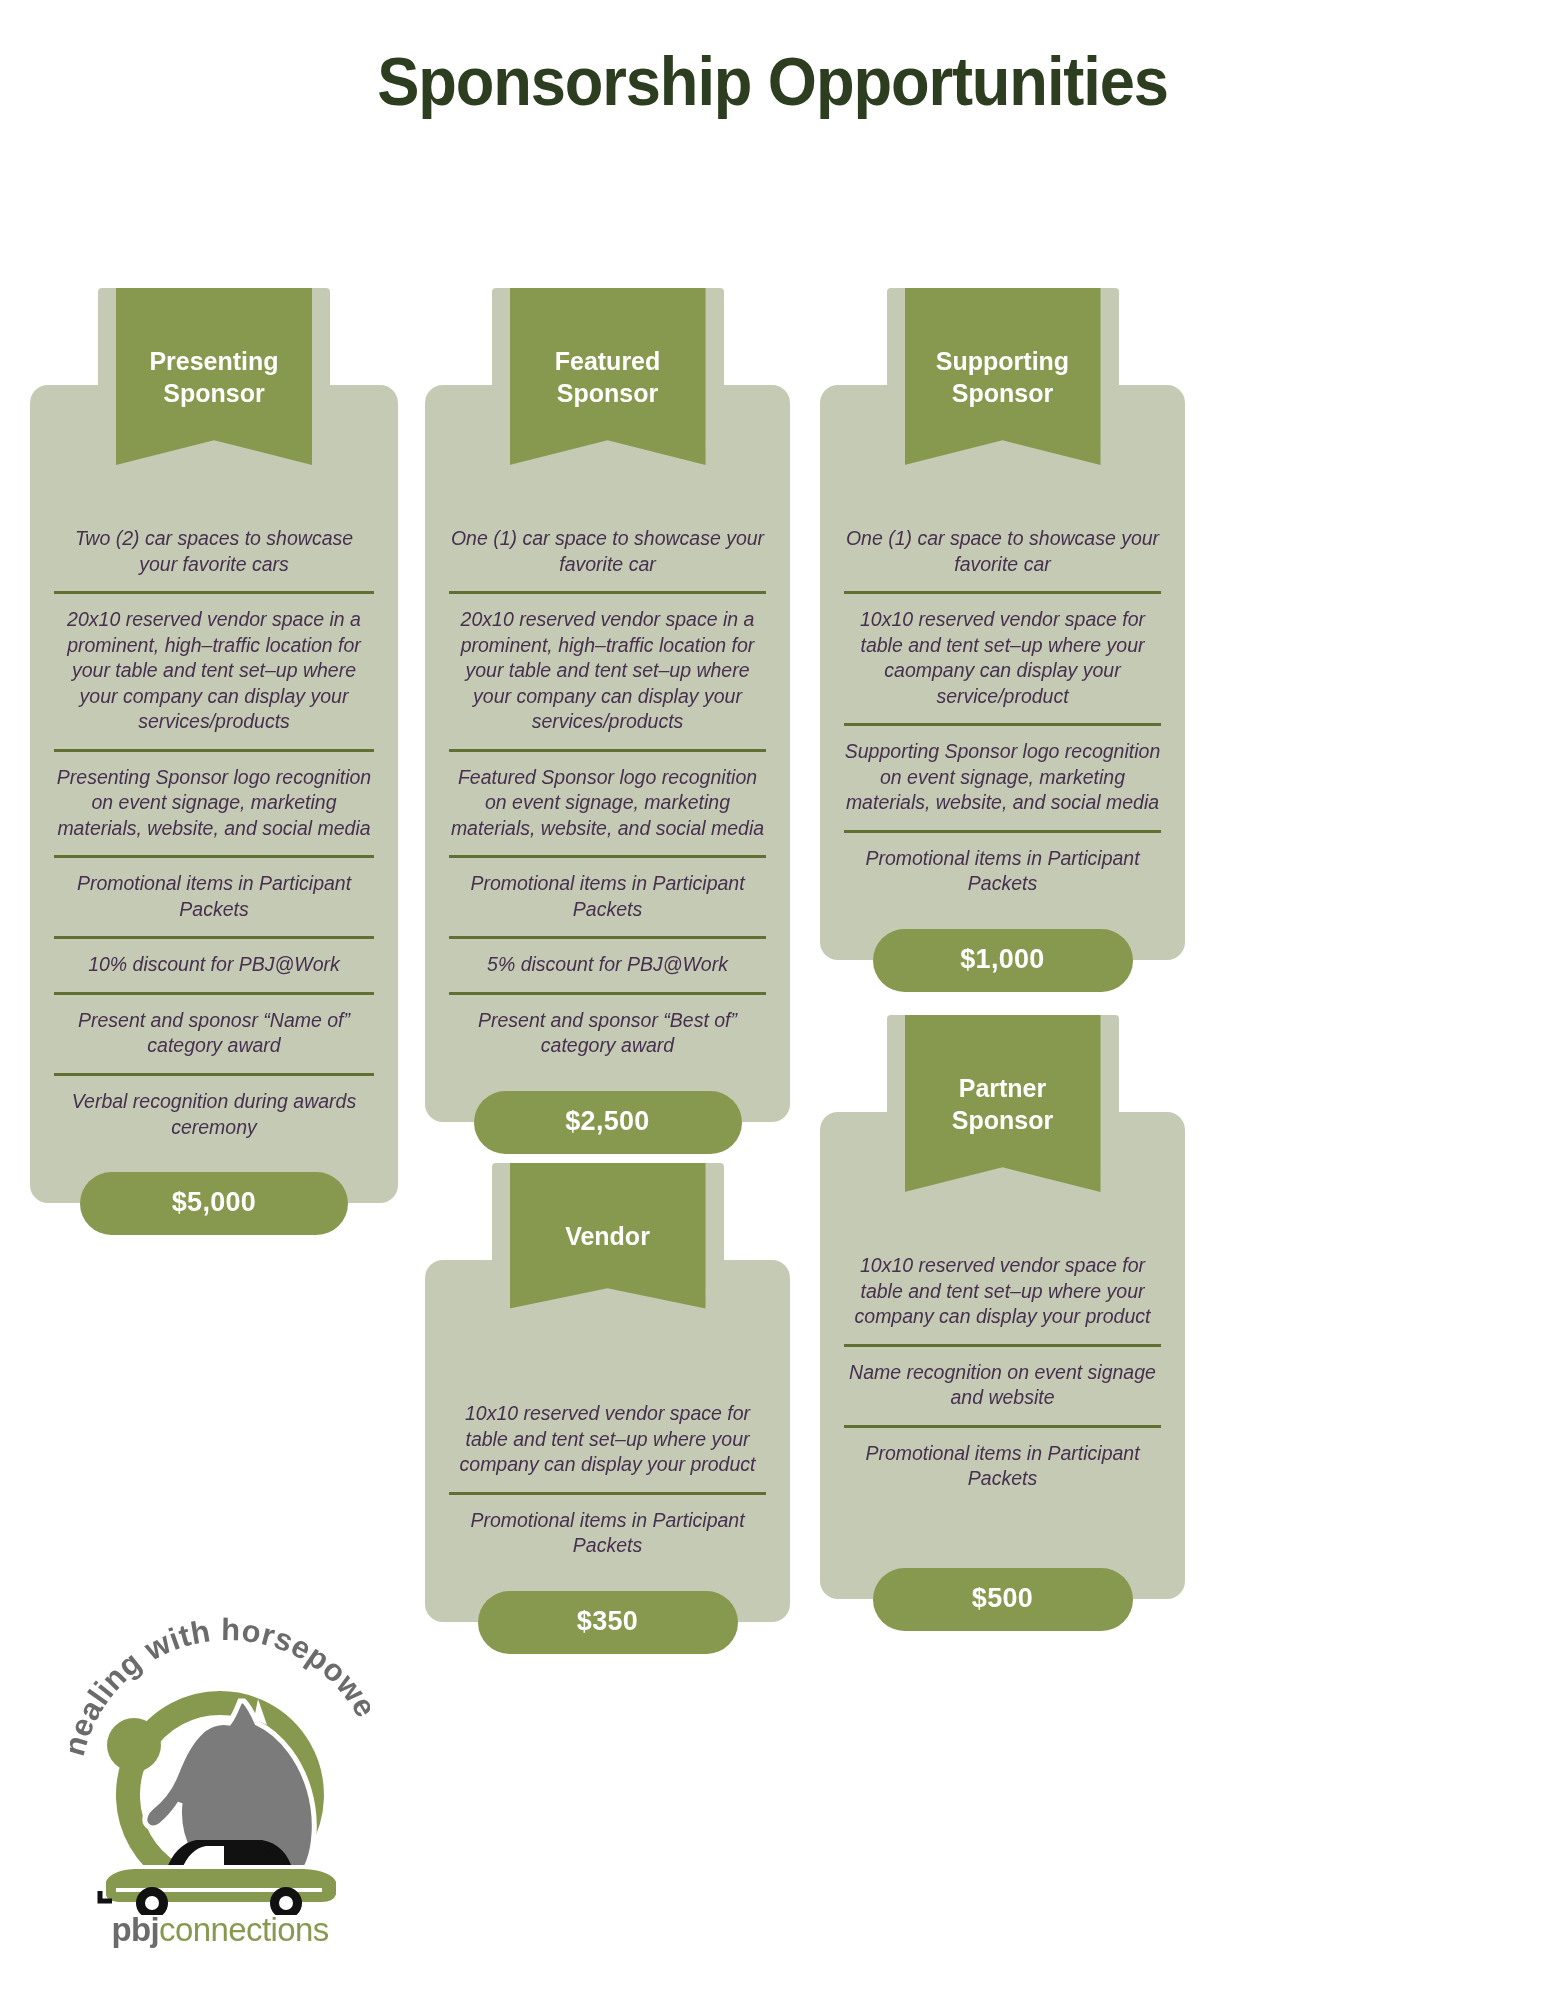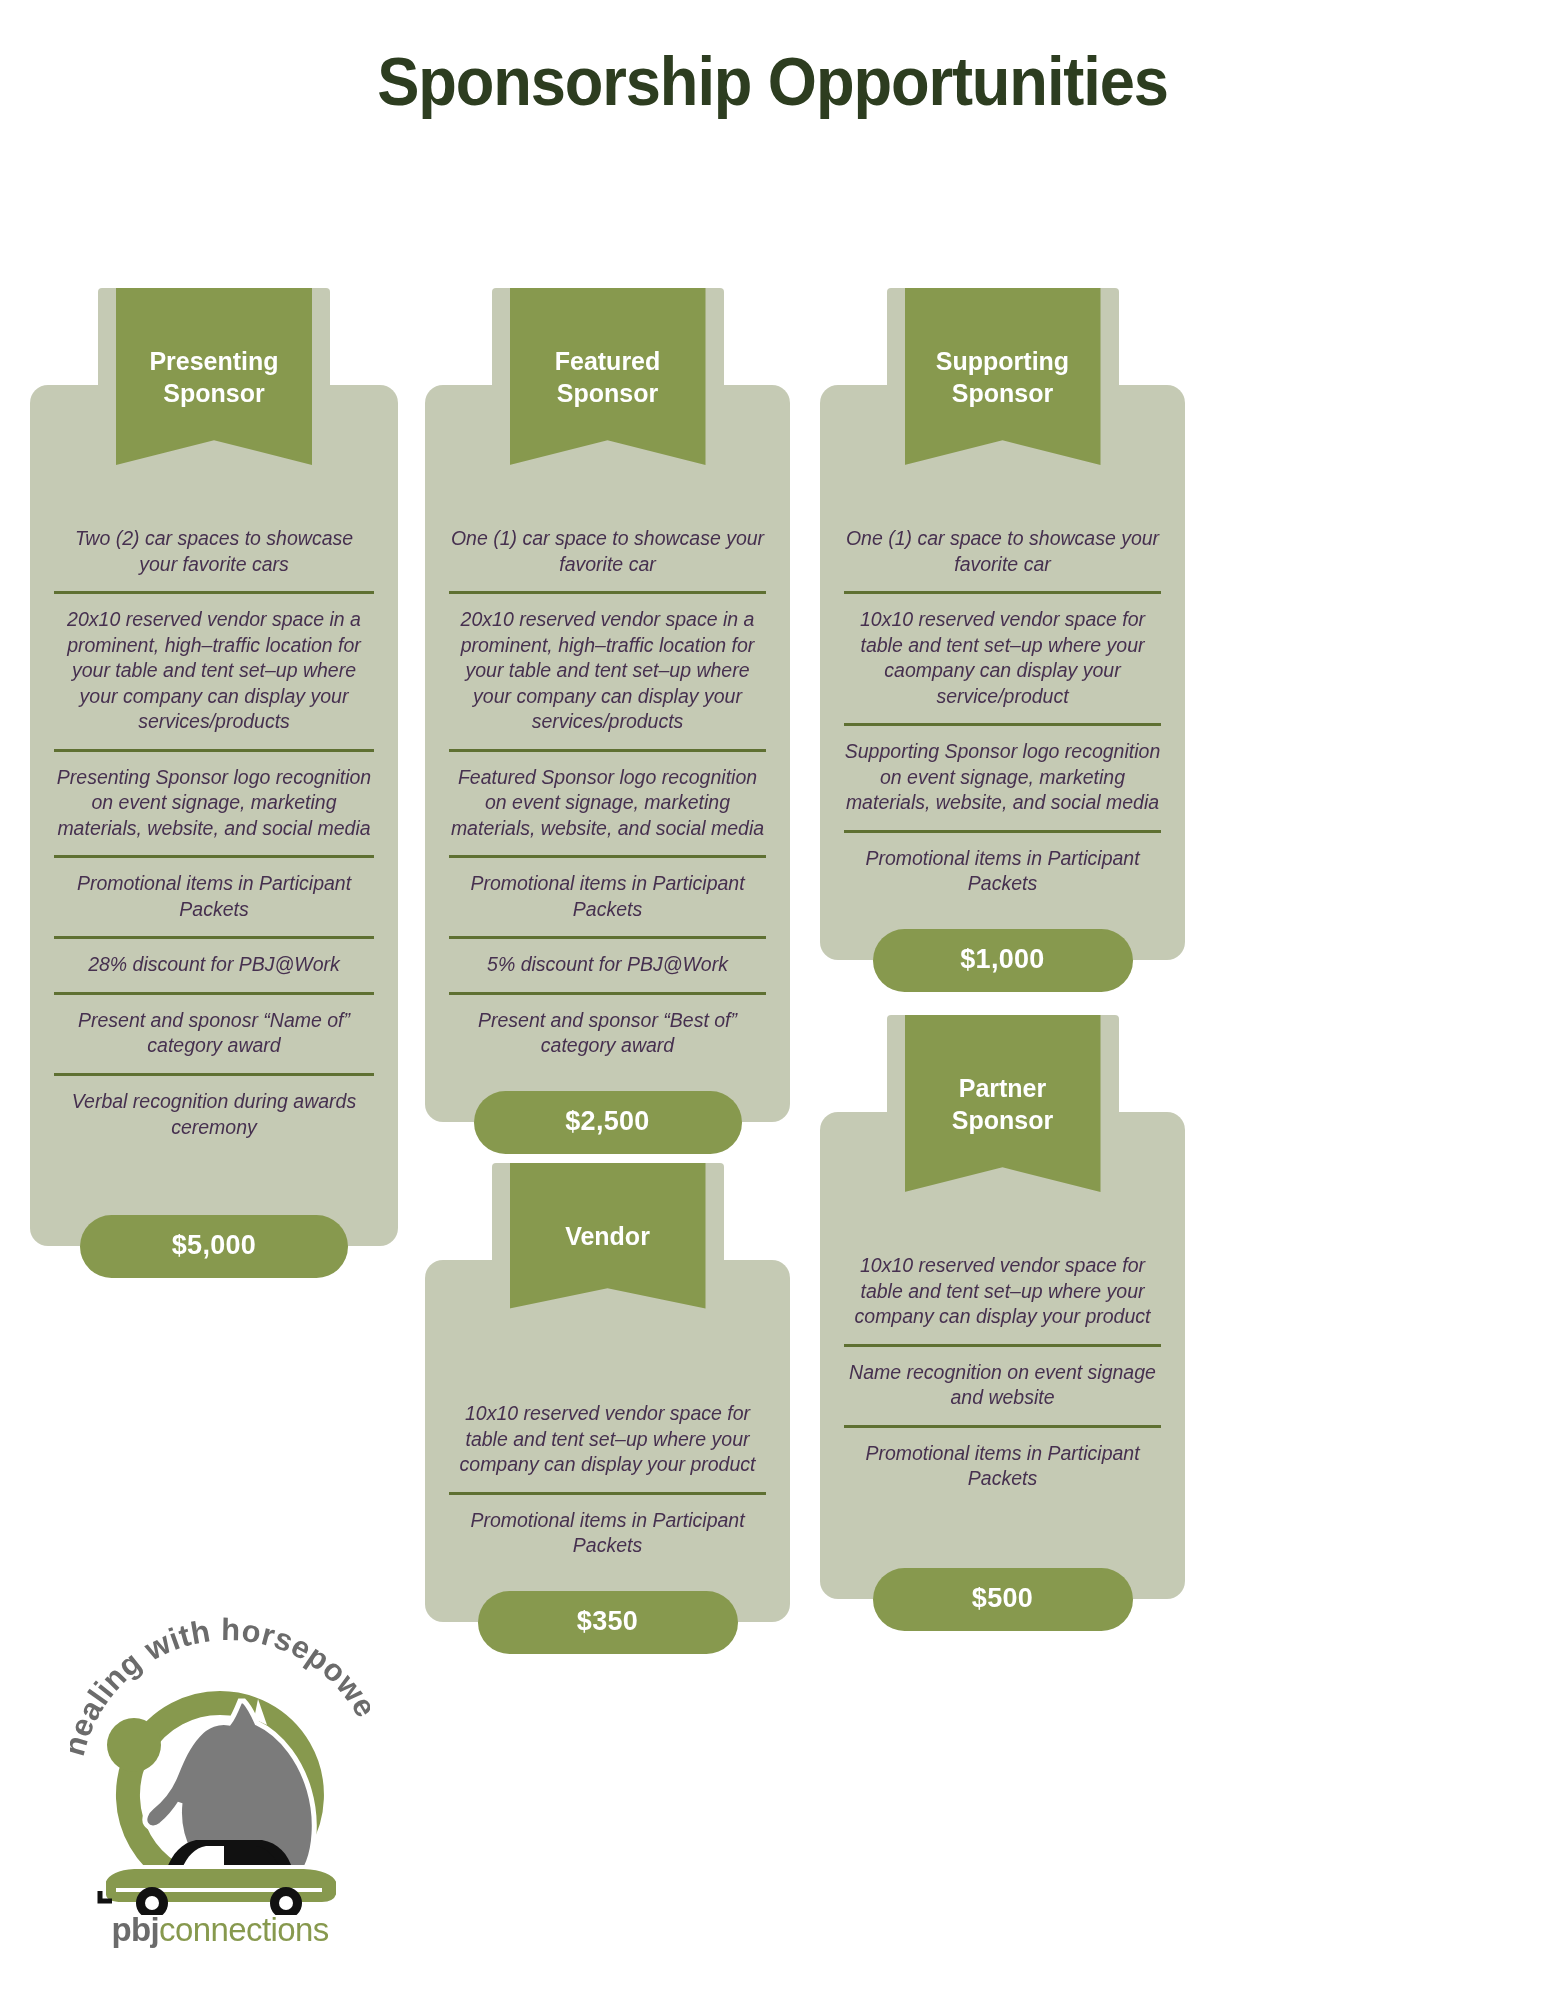--- a/index.html
+++ b/index.html
@@ -98,21 +98,21 @@
     padding: 15px 0 17px;
     text-align: center;
     width: 268px;
     margin-top: 18px;
     margin-bottom: -32px;
     letter-spacing: 0.3px;
   }
   .price.narrow { width: 260px; }
 
   
-  #card-presenting { left: 30px;  top: 265px;  width: 368px; gap: 43px;  }
+  #card-presenting { left: 30px;  top: 265px;  width: 368px;  }
   #card-featured   { left: 425px; top: 265px;  width: 365px;  }
   #card-supporting { left: 820px; top: 265px;  width: 365px;  }
   #card-vendor     { left: 425px; top: 1140px; width: 365px;  }
   #card-partner    { left: 820px; top: 992px; width: 365px; gap: 44px;  }
 
   
   .logo-block {
     position: absolute;
     left: 70px;
     top: 1455px;
@@ -144,21 +144,21 @@
     <div class="ribbon-pad"></div>
     <div class="ribbon">
       <div>Presenting</div>
       <div>Sponsor</div>
     </div>
     <div class="benefits">
       <div class="benefit">Two (2) car spaces to showcase your favorite cars</div>
       <div class="benefit">20x10 reserved vendor space in a prominent, high–traffic location for your table and tent set–up where your company can display your services/products</div>
       <div class="benefit">Presenting Sponsor logo recognition on event signage, marketing materials, website, and social media</div>
       <div class="benefit">Promotional items in Participant Packets</div>
-      <div class="benefit">28% discount for PBJ@Work</div>
+      <div class="benefit">10% discount for PBJ@Work</div>
       <div class="benefit">Present and sponosr “Name of” category award</div>
       <div class="benefit">Verbal recognition during awards ceremony</div>
     </div>
     <div class="price">$5,000</div>
   </div>
 
   <div class="card" id="card-featured">
     <div class="ribbon-pad"></div>
     <div class="ribbon">
       <div>Featured</div>

